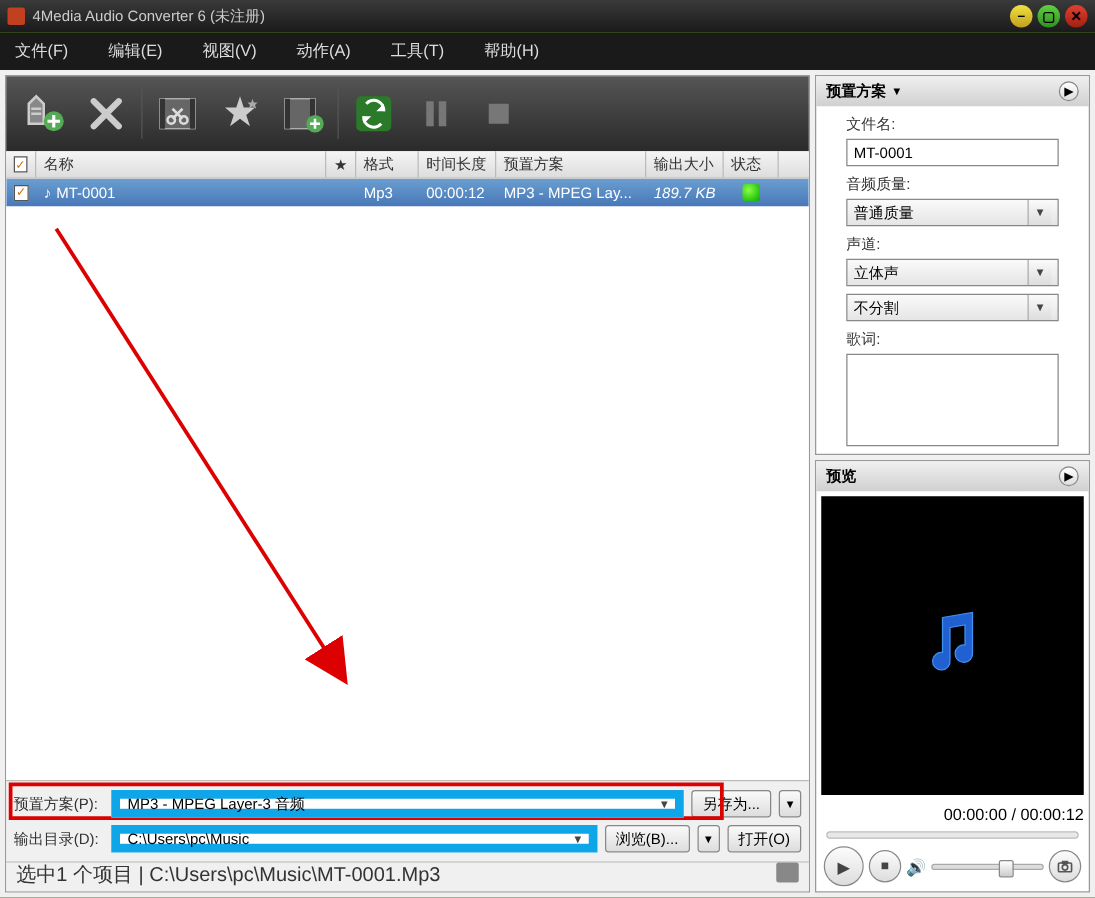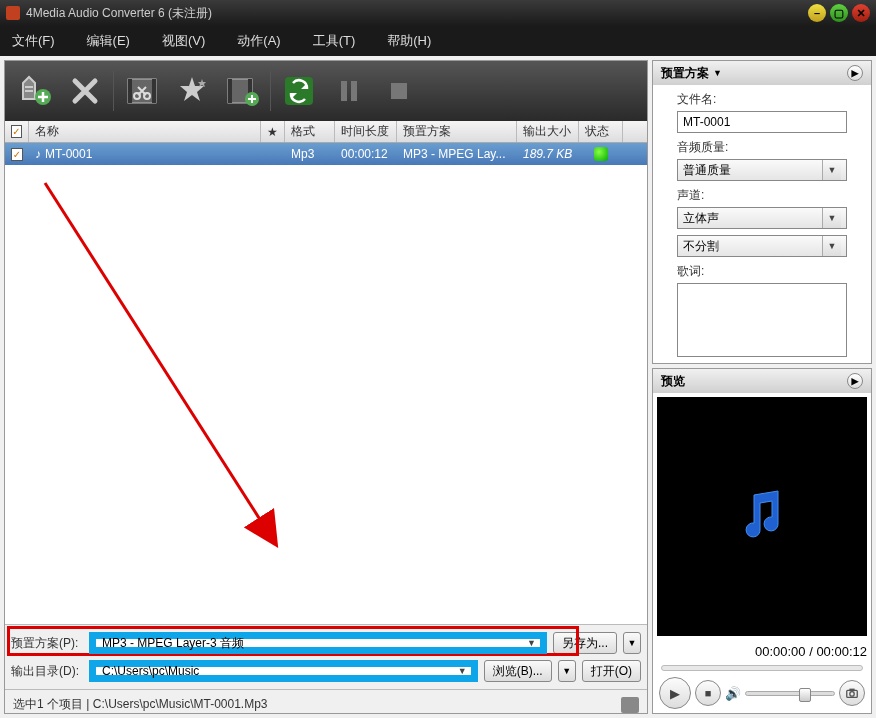--- a/index.html
+++ b/index.html
@@ -50,21 +50,21 @@
 .cpu-text { margin-left: auto; }
 .gear-btn { width: 22px; height: 22px; border: 1px solid #888; border-radius: 50%; background: linear-gradient(#fafafa, #ddd); margin-left: 6px; display: flex; align-items: center; justify-content: center; cursor: pointer; }
 .bottom-controls { background: #f0f0f0; border-top: 1px solid #bbb; padding: 4px 6px; font-size: 12px; }
 .ctrl-row { display: flex; align-items: center; gap: 6px; height: 28px; }
 .ctrl-label { width: 72px; color: #333; }
 .ctrl-combo { flex: 1; height: 22px; border: 7px solid #0ea5e9; background: #fff; display: flex; align-items: center; padding: 0 6px; position: relative; }
 .ctrl-combo::after { content: "▼"; position: absolute; right: 4px; font-size: 9px; color: #444; }
 .ctrl-btn { height: 22px; border: 1px solid #888; background: linear-gradient(#fafafa, #ddd); border-radius: 3px; padding: 0 8px; display: flex; align-items: center; font-size: 12px; cursor: pointer; }
 .ctrl-drop { width: 18px; height: 22px; border: 1px solid #888; background: linear-gradient(#fafafa, #ddd); border-radius: 3px; display: flex; align-items: center; justify-content: center; font-size: 9px; cursor: pointer; }
 .red-box { position: absolute; border: 3px solid #d00; pointer-events: none; }
-.statusbar { height: 24px; background: #f0f0f0; border-top: 1px solid #bbb; display: flex; align-items: flex-end; padding: 0 8px; font-size: 12px; color: #333; }
+.statusbar { height: 24px; background: #f0f0f0; border-top: 1px solid #bbb; display: flex; align-items: flex-start; padding: 0 8px; font-size: 16px; color: #333; }
 .statusbar .hdd { margin-left: auto; width: 18px; height: 16px; background: #888; border-radius: 2px; }
 .panel { background: #fff; border: 1px solid #999; }
 .panel-hdr { background: linear-gradient(#f0f0f0, #d0d0d0); height: 24px; display: flex; align-items: center; padding: 0 8px; font-size: 12px; font-weight: bold; }
 .panel-hdr .arrow { font-size: 9px; margin-left: 4px; }
 .panel-hdr .expand { margin-left: auto; width: 16px; height: 16px; border: 1px solid #888; border-radius: 50%; background: linear-gradient(#fff, #ddd); display: flex; align-items: center; justify-content: center; font-size: 9px; cursor: pointer; }
 .panel-body { padding: 6px 24px; font-size: 12px; }
 .field-label { color: #333; margin-bottom: 3px; display: block; }
 .field-input { width: 100%; height: 22px; border: 1px solid #888; padding: 0 5px; font-size: 12px; margin-bottom: 6px; }
 .field-combo { width: 100%; height: 22px; border: 1px solid #888; background: linear-gradient(#fafafa, #e5e5e5); padding: 0 5px; font-size: 12px; margin-bottom: 6px; position: relative; display: flex; align-items: center; }
 .field-combo::after { content: "▼"; position: absolute; right: 5px; font-size: 9px; color: #444; background: linear-gradient(#fafafa, #ddd); border-left: 1px solid #aaa; width: 18px; height: 20px; display: flex; align-items: center; justify-content: center; top: 0; }

